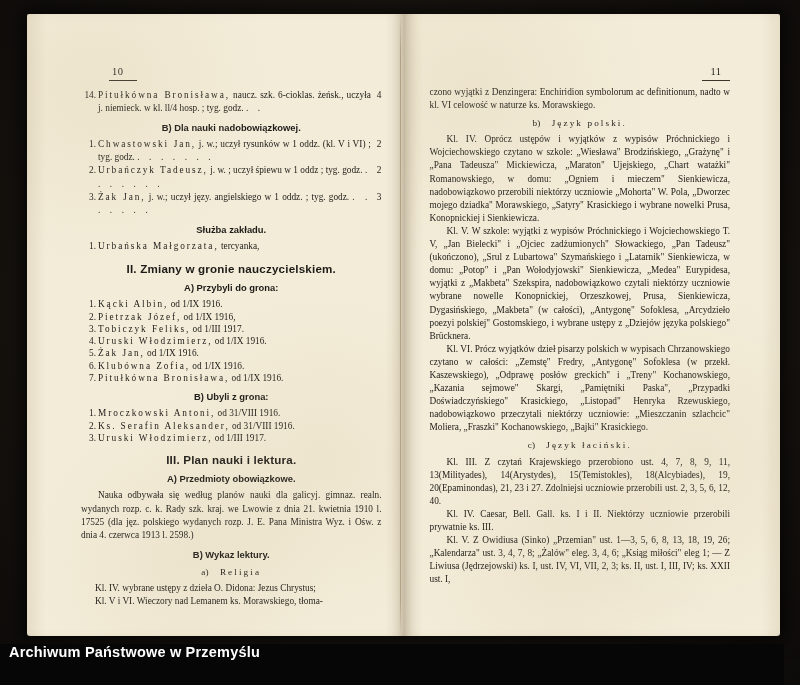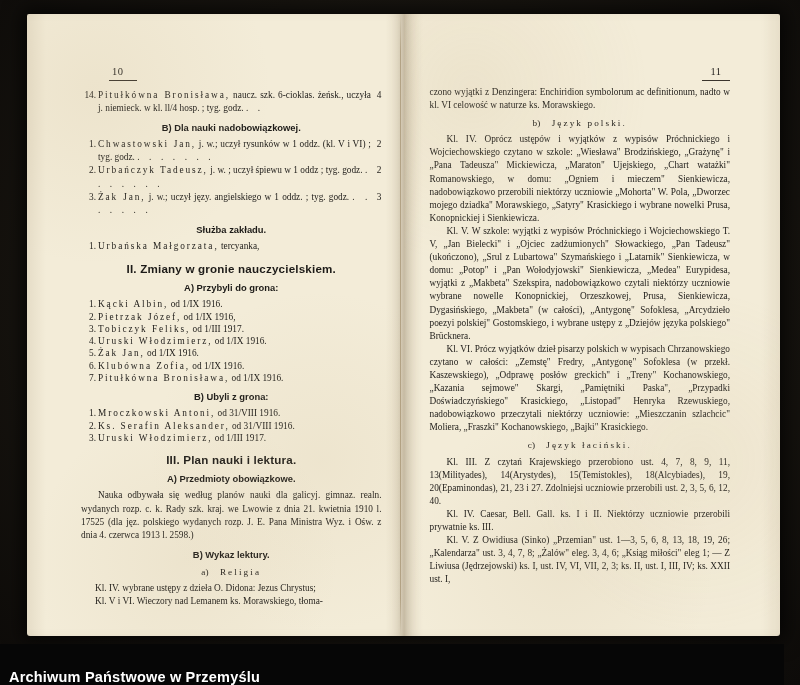--- a/index.html
+++ b/index.html
@@ -178,21 +178,21 @@
 
   
   .banner {
     position: absolute;
     left: 0;
     right: 16px;
     bottom: 0;
     height: 41px;
     background: #060606;
     display: flex;
-    align-items: flex-end;
+    align-items: flex-start;
     z-index: 6;
   }
   .banner .txt {
     color: #ffffff;
     font-family: "Liberation Sans", sans-serif;
     font-weight: bold;
     font-size: 14.5px;
     letter-spacing: .2px;
     padding-left: 9px;
   }

